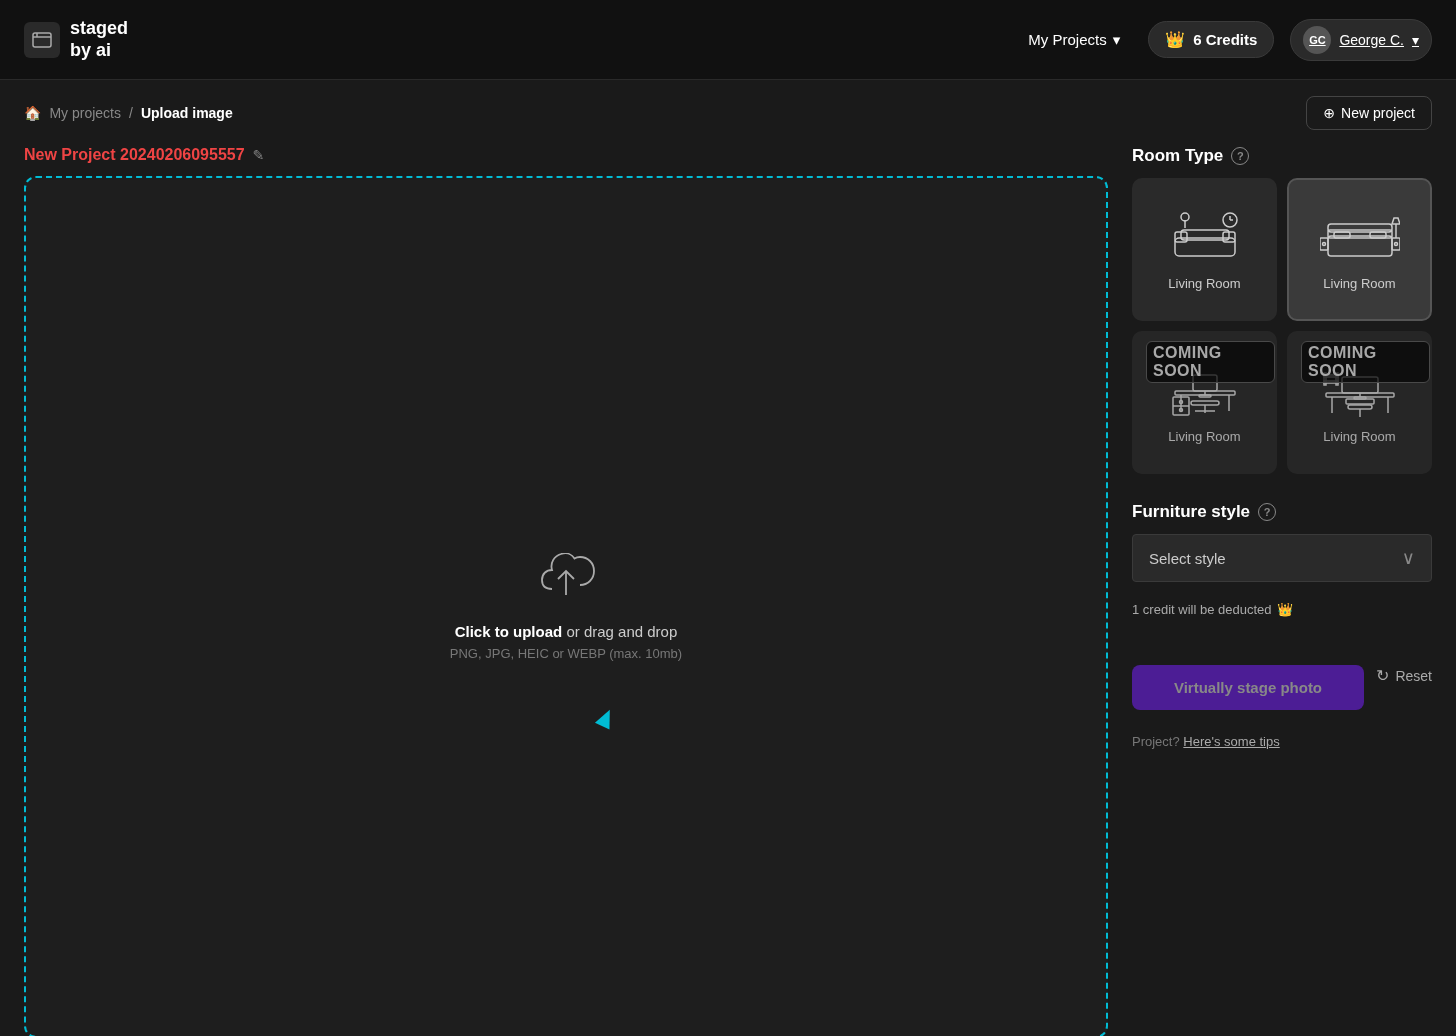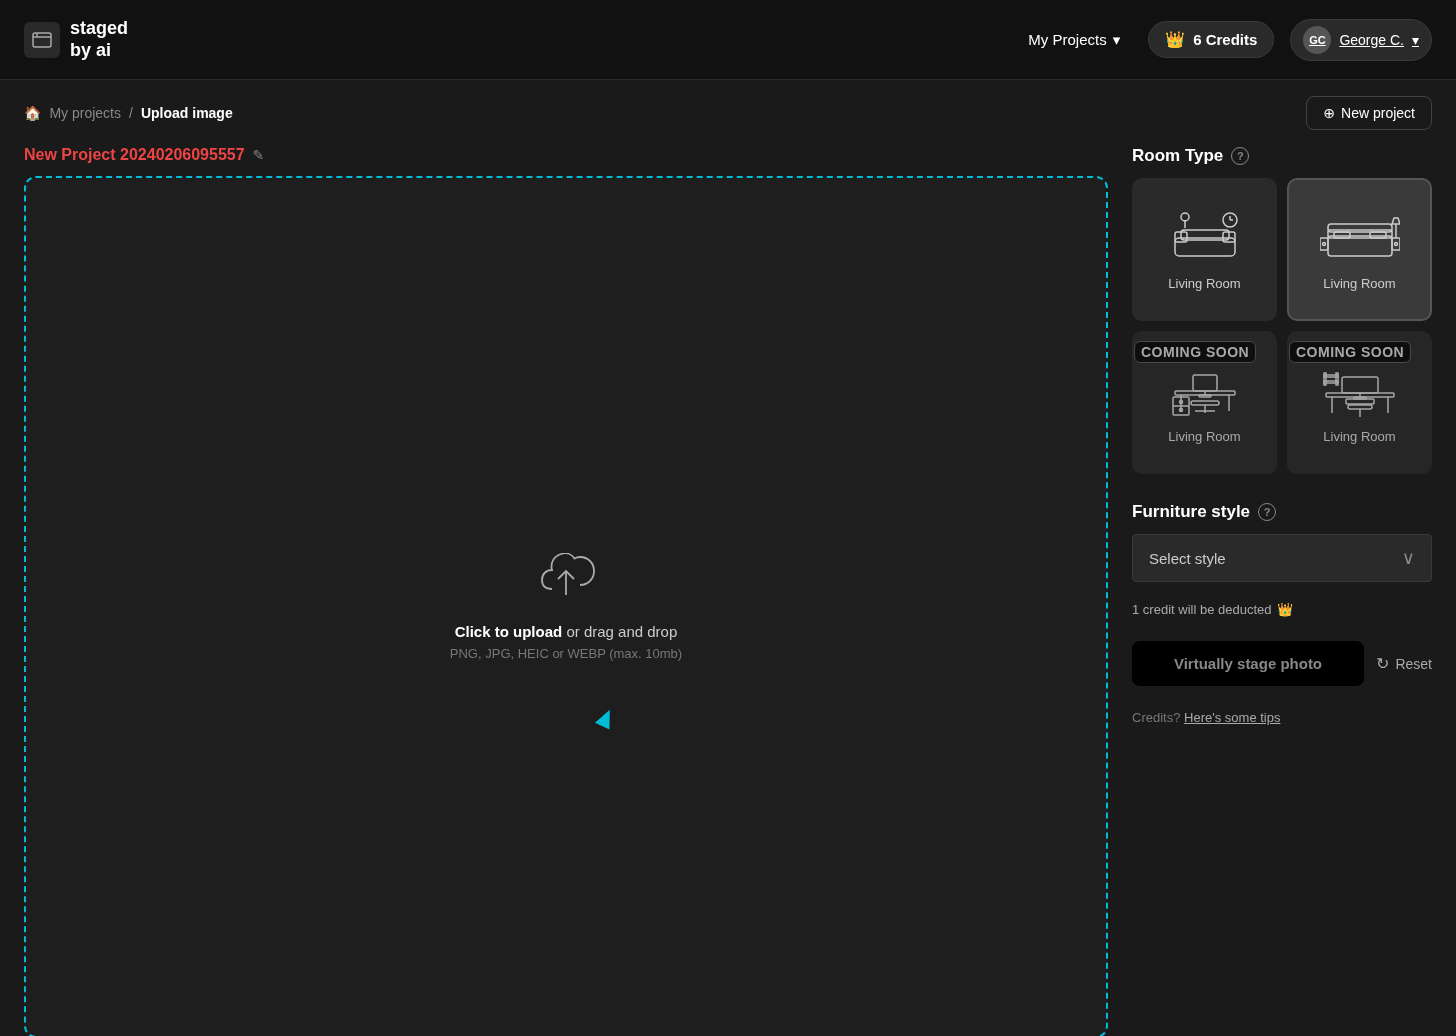--- a/index.html
+++ b/index.html
@@ -252,25 +252,25 @@
     .room-card.selected {
       background: #3a3a3a;
       border-color: #555;
     }
     .room-card.coming-soon-card {
       opacity: 0.8;
     }
     .coming-soon-badge {
       position: absolute;
       top: 8px;
-      left: 0;
+      left: 12px;
       background: rgba(0,0,0,0.7);
       border: 1px solid #555;
       border-radius: 6px;
-      font-size: 14px;
+      font-size: 16px;
       color: #ccc;
       padding: 2px 6px;
       font-weight: 600;
       letter-spacing: 0.5px;
     }
     .room-icon-area {
       width: 80px;
       height: 60px;
       display: flex;
       align-items: center;
@@ -315,28 +315,29 @@
     }
 
     .action-row {
       display: flex;
       align-items: center;
       gap: 12px;
       margin-top: 8px;
     }
     .stage-btn {
       flex: 1;
-      background: #000000;
+      background: #4c1d95;
       border: none;
       border-radius: 8px;
       color: #888;
       font-size: 15px;
       font-weight: 600;
       padding: 14px;
       cursor: not-allowed;
+      margin-top: 24px;
     }
     .reset-btn {
       display: flex;
       align-items: center;
       gap: 6px;
       background: transparent;
       border: none;
       color: #aaa;
       font-size: 14px;
       cursor: pointer;
@@ -585,18 +586,18 @@
 
     <div class="action-row">
       <button class="stage-btn">Virtually stage photo</button>
       <button class="reset-btn">
         <span style="font-size:16px;">↻</span>
         <span>Reset</span>
       </button>
     </div>
 
     <div class="tips-text">
-      <span>Credits?</span>
+      <span>Project?</span>
       <span class="tips-link">Here's some tips</span>
     </div>
 
   </div>
 </div>
 
 </body></html>

